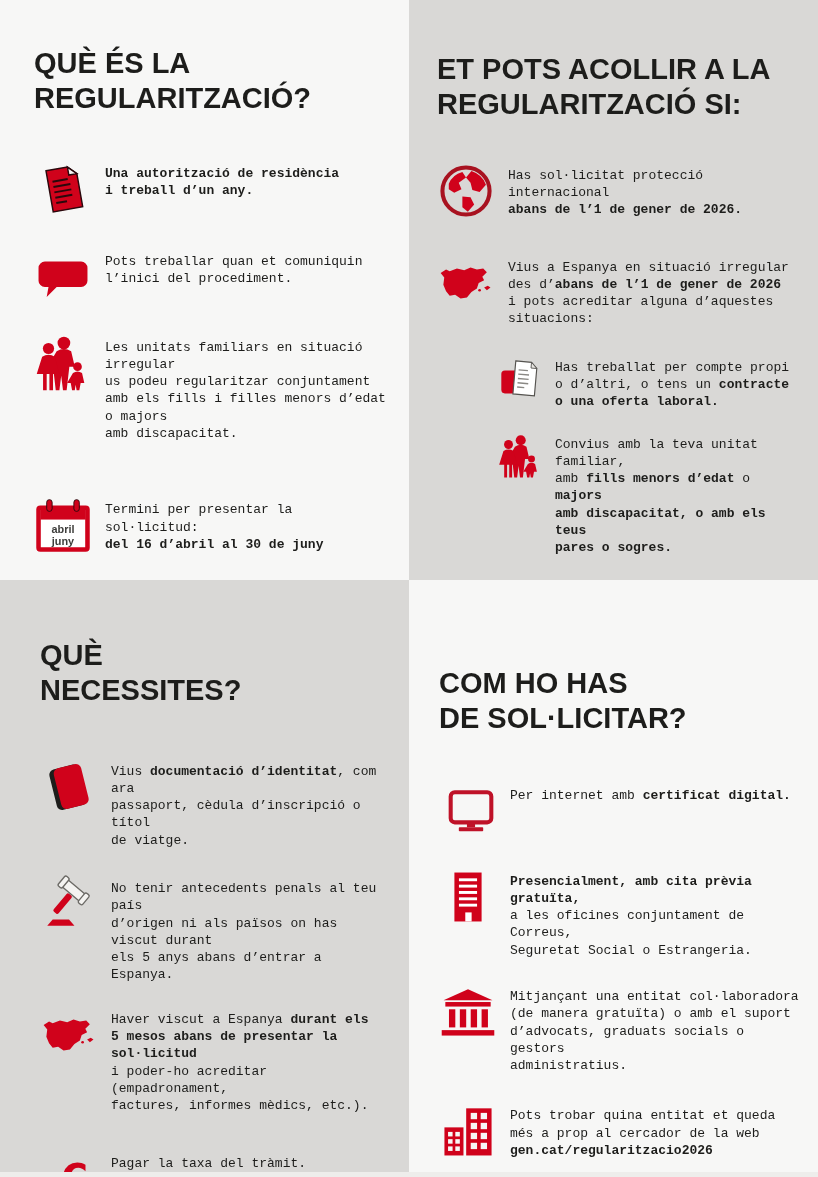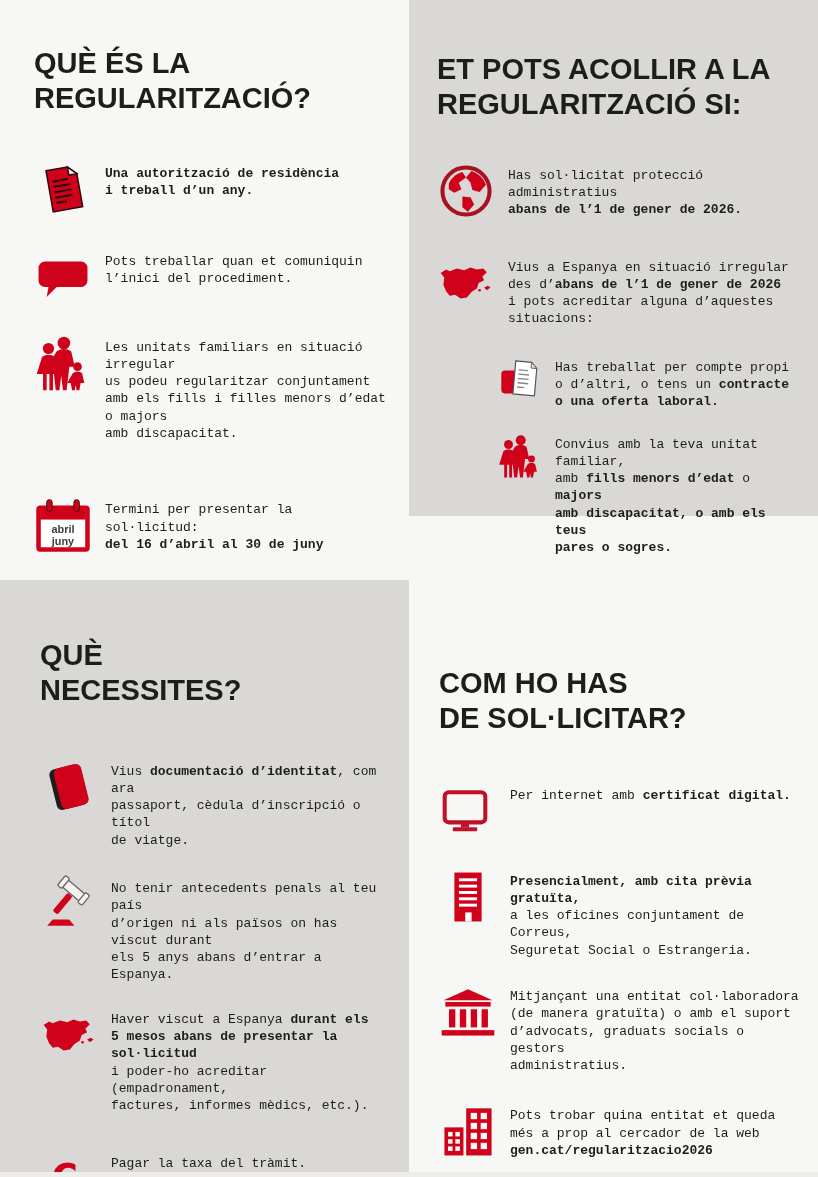--- a/index.html
+++ b/index.html
@@ -1,31 +1,31 @@
 <!DOCTYPE html>
 <html style="--accent: #d0021b; --accent-dark: #a81220; --text: #1d1d1b; --bg-light: #f7f7f6; --bg-gray: #d9d8d6;"><head>
 <meta charset="utf-8">
 <style>
   * { margin:0; padding:0; box-sizing:border-box; }
   html,body { background:#ffffff; }
   body { font-family:"Liberation Sans", sans-serif; color:var(--text, #1d1d1b); }
   .canvas { position:relative; width:818px; height:1177px; overflow:hidden; background:var(--bg-light,#f7f7f6); }
   .quad { position:absolute; width:409px; }
   .q-tl { left:0;   top:0;     height:580px; background:var(--bg-light); padding:46px 18px 0 34px; }
-  .q-tr { left:409px; top:0;   height:516px; background:var(--bg-gray);  padding:52px 16px 0 28px; }
+  .q-tr { left:409px; top:0;   height:580px; background:var(--bg-gray);  padding:52px 16px 0 28px; }
   .q-bl { left:0;   top:580px; height:597px; background:var(--bg-gray);  padding:58px 18px 0 40px; }
   .q-br { left:409px; top:580px; height:597px; background:var(--bg-light); padding:86px 14px 0 30px; }
   .title { font-size:29px; font-weight:bold; line-height:1.2; white-space:pre-line; color:var(--text); letter-spacing:0; }
   .items { display:flex; flex-direction:column; }
   .q-tl .items { margin-top:44px; }
   .q-tr .items { margin-top:40px; }
   .q-bl .items { margin-top:50px; }
   .q-br .items { margin-top:46px; }
   .item { display:flex; align-items:flex-start; }
-  .icon { flex:0 0 58px; height:58px; margin-right:13px; display:flex; align-items:center; justify-content:flex-start; }
+  .icon { flex:0 0 58px; height:58px; margin-right:13px; display:flex; align-items:center; justify-content:flex-end; }
   .icon svg { width:100%; height:100%; display:block; }
   .text { font-size:13px; line-height:1.33; white-space:pre-line; padding-top:5px; color:var(--text);font-family:Liberation Mono, monospace; }
   .text b { font-weight:bold; }
   .item.indent { margin-left:60px; }
   .item.indent .icon { flex:0 0 46px; height:50px; margin-right:12px; }
   
   .q-tl .item:nth-child(1){margin-bottom:30px}
   .q-tl .item:nth-child(2){margin-bottom:28px}
   .q-tl .item:nth-child(3){margin-bottom:54px}
   .q-tr .item:nth-child(1){margin-bottom:34px}
@@ -121,21 +121,21 @@
     <div class="items">
         <div class="item">
           <span class="icon ic-globe-icon">
             <svg viewBox="0 0 64 64">
     <circle cx="32" cy="32" r="26" fill="none" stroke="var(--accent-dark)" stroke-width="4.5"></circle>
     <path d="M13 24 q4 -10 15 -13 l4 6 -8 6 3 7 -8 4 -6 -4 z" fill="var(--accent)"></path>
     <path d="M38 10 q12 4 16 15 l-7 8 -8 -2 -2 -8 -5 -6 z" fill="var(--accent)"></path>
     <path d="M28 38 l9 1 4 8 -7 8 -6 -5 z" fill="var(--accent)"></path>
             </svg>
           </span>
-          <p class="text"><span>Has sol·licitat protecció administratius
+          <p class="text"><span>Has sol·licitat protecció internacional
 </span><b>abans de l’1 de gener de 2026.</b></p>
         </div>
         <div class="item">
           <span class="icon ic-spain-map-icon">
             <svg viewBox="0 0 64 48">
     <path d="M4 13 L10 9 14 11 22 8 30 10 37 7 44 9 51 8 55 12 50 17 52 21 46 24 44 30 38 34 33 40 26 41 20 37 14 38 10 33 7 26 8 18 z" fill="var(--accent)"></path>
     <path d="M52 29 l4 -2 3 2 -4 3 z" fill="var(--accent)"></path>
     <circle cx="47" cy="32" r="1.5" fill="var(--accent)"></circle>
             </svg>
           </span>

